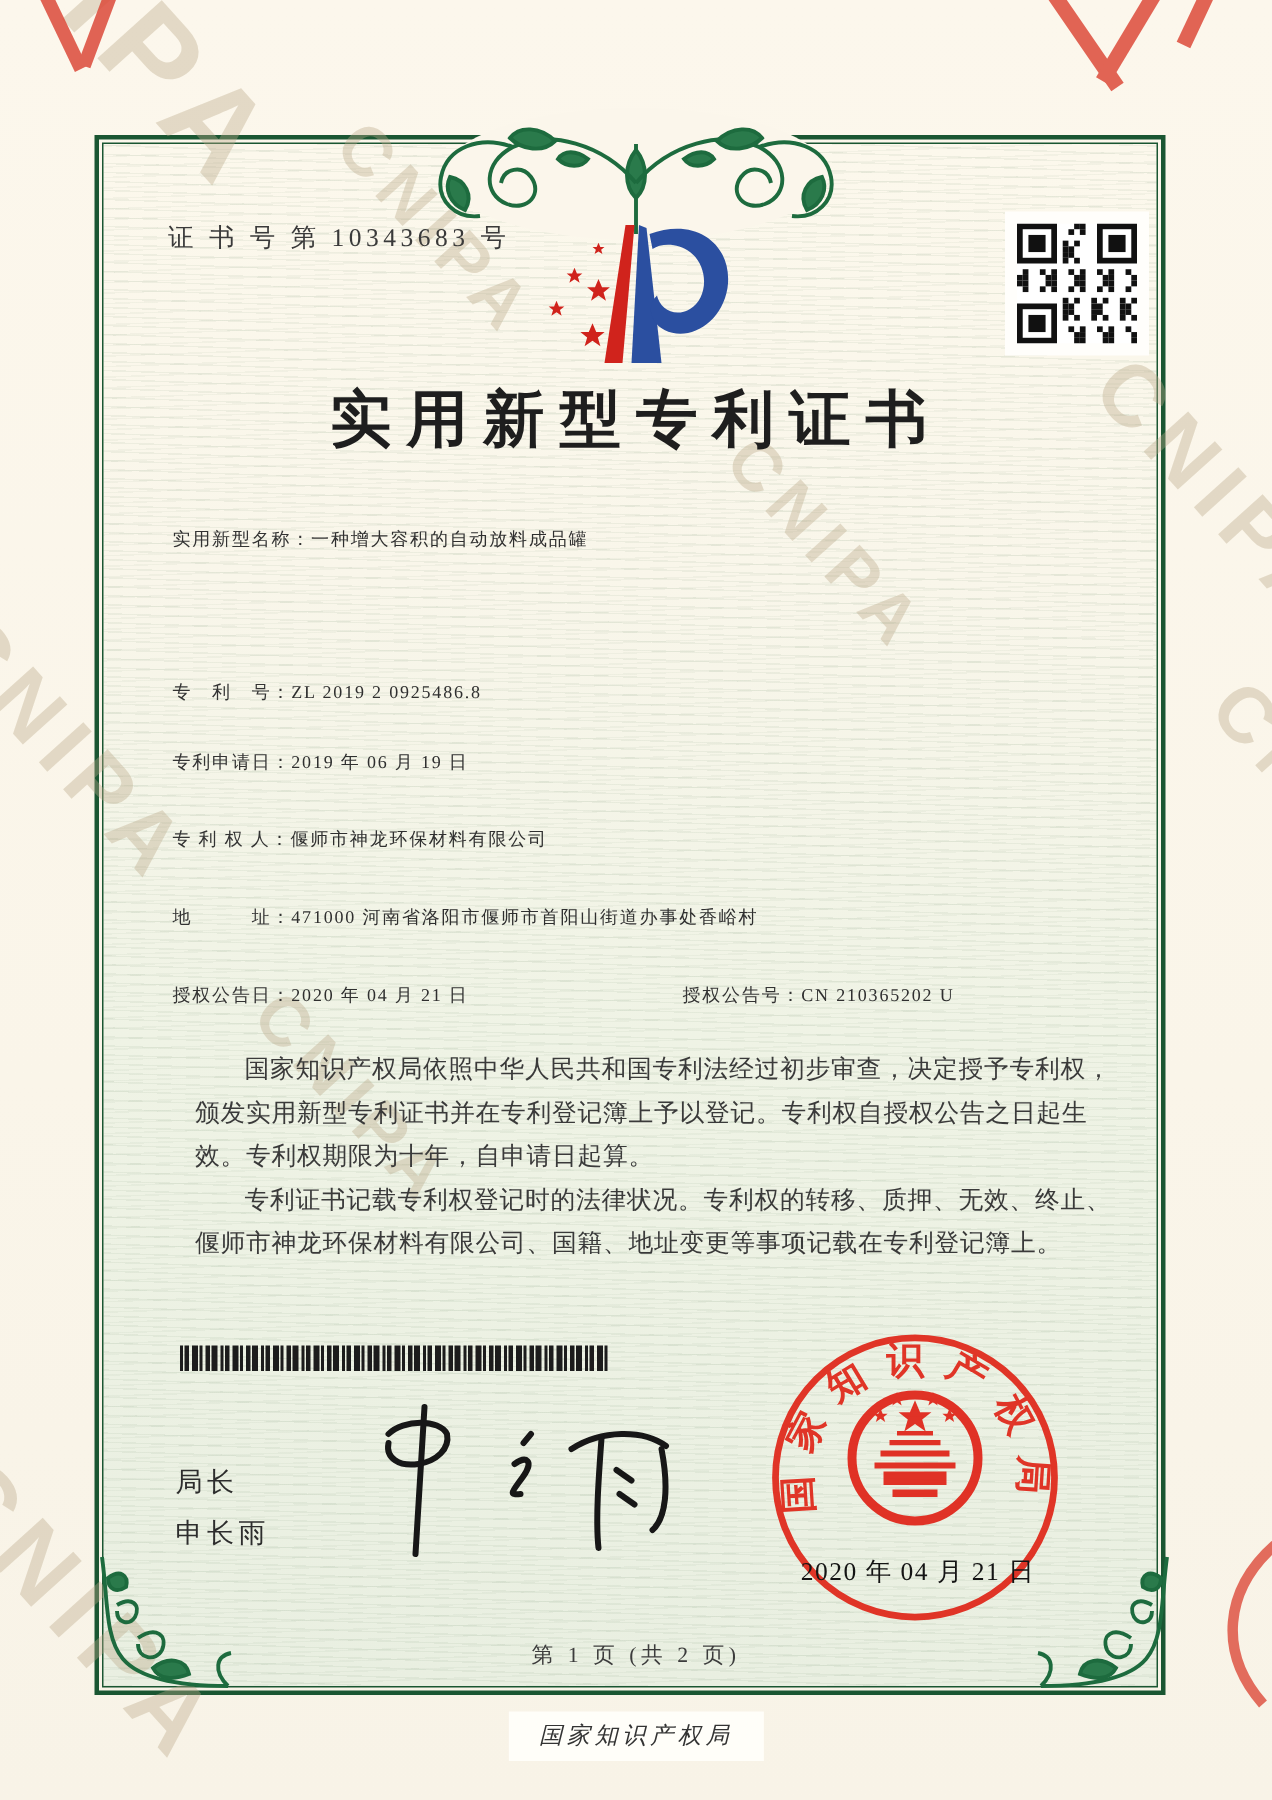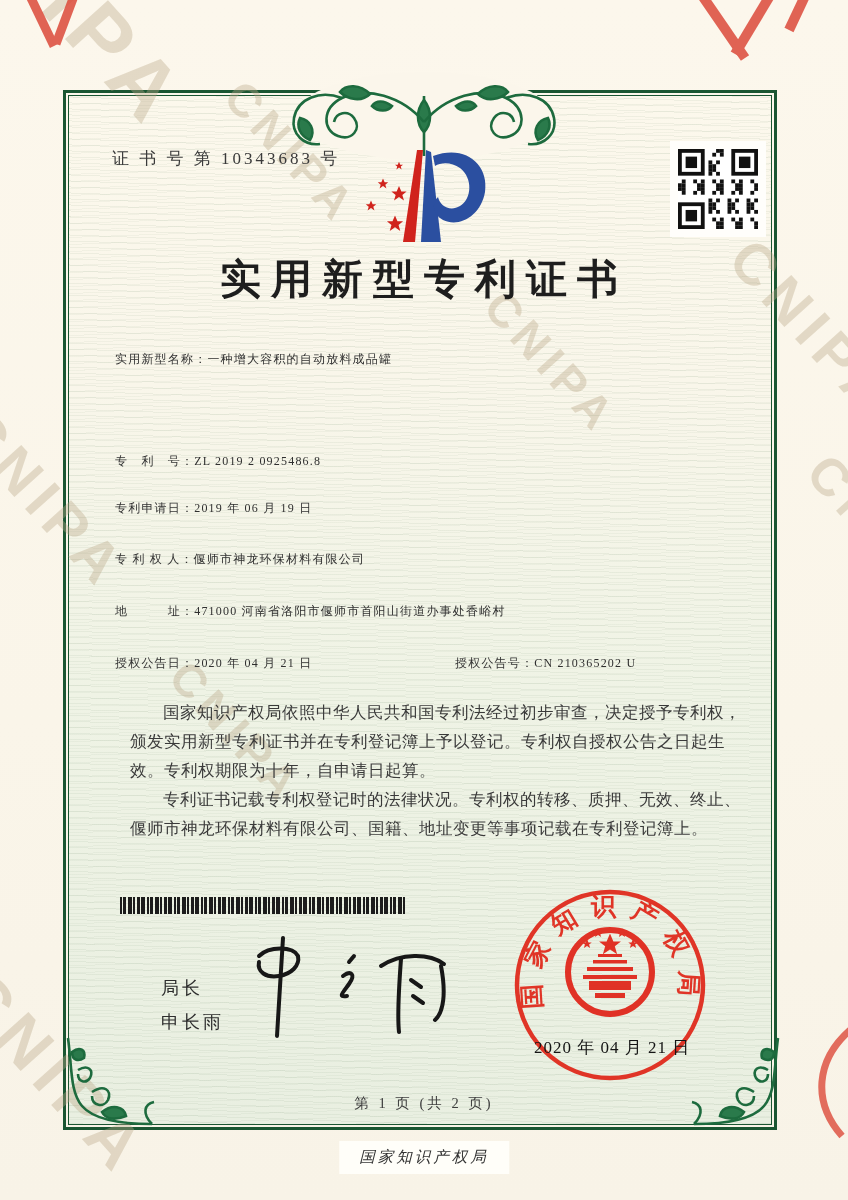--- a/index.html
+++ b/index.html
@@ -41,21 +41,21 @@
   .row{position:absolute; left:115px; z-index:4; font-size:12px; color:#333; letter-spacing:1.2px; white-space:nowrap;}
   .row .lab{color:#333;}
   .row .val{color:#2f2f2f;}
   .grant-no{position:absolute; left:340px; top:0;}
   
   .body-text{position:absolute; left:130px; top:698px; width:626px; z-index:4; font-size:16.5px; line-height:29px; color:#3a3a3a; }
   .body-text p{margin:0; text-indent:2em; letter-spacing:0.5px;}
   
   .barcode{position:absolute; left:120px; top:897px; height:17px; z-index:4; font-size:0; white-space:nowrap;}
   .barcode i{display:inline-block; height:17px; background:#1c1c1c; vertical-align:top;}
-  .signer{position:absolute; left:117px; top:971px; z-index:4; font-size:18px; color:#2d2d2d; letter-spacing:3px; line-height:34px; font-family:"Liberation Sans","DejaVu Sans",sans-serif;margin-left:44px;}
+  .signer{position:absolute; left:117px; top:971px; z-index:4; font-size:18px; color:#2d2d2d; letter-spacing:3px; line-height:34px; font-family:"Liberation Sans","DejaVu Sans",sans-serif;}
   .sign{position:absolute; left:243px; top:934px; width:215px; height:108px; z-index:5;}
   .seal{position:absolute; left:511px; top:886px; width:198px; height:198px; z-index:5; opacity:0.95;}
   .seal-date{position:absolute; left:506px; top:1036px; width:212px; text-align:center; z-index:6; font-size:17px; color:#141414; letter-spacing:1px;}
   .pagenum{position:absolute; left:0; top:1094px; width:100%; text-align:center; z-index:4; font-size:14.5px; letter-spacing:3px; color:#3c3c3c;}
   .note{
     position:absolute; top:1141px; left:50%; transform:translateX(-50%);
     background:#fffef9; padding:6px 20px; z-index:4; font-size:15.5px; letter-spacing:3px; color:#333; font-style:italic;
   }
 </style>
 </head>

